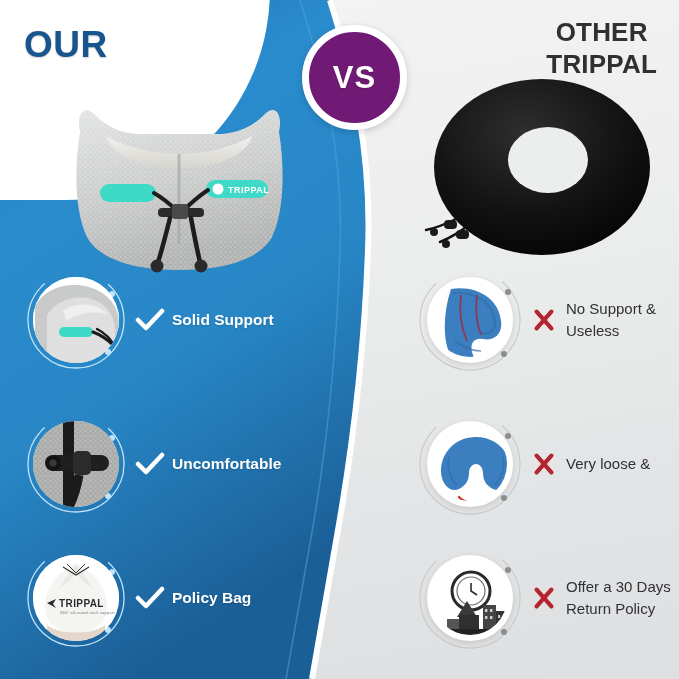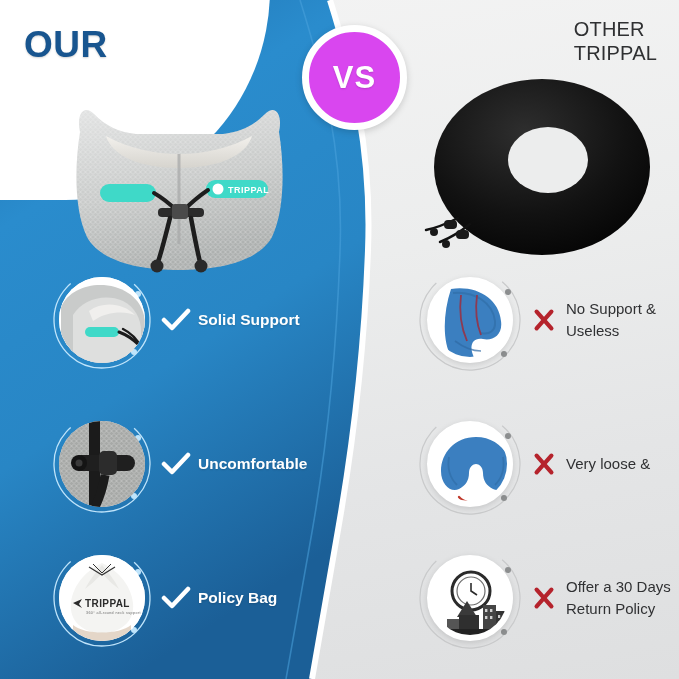--- a/index.html
+++ b/index.html
@@ -26,47 +26,47 @@
 
   
   .our-title {
     position: absolute; left: 24px; top: 24px;
     font-size: 37px; font-weight: bold; letter-spacing: .5px;
     color: #18558f;
     text-shadow: 0 1px 2px rgba(0,0,0,.18);
   }
   .other-title {
     position: absolute; right: 22px; top: 17px;
-    font-size: 20px; font-weight: normal; line-height: 1.22;
-    color: #2f3032; text-align: left; letter-spacing: .2px;
+    font-size: 26px; font-weight: bold; line-height: 1.22;
+    color: #2f3032; text-align: center; letter-spacing: .2px;
   }
 
   
   .vs-badge {
     position: absolute; left: 302px; top: 25px;
     width: 105px; height: 105px; border-radius: 50%;
-    background: #d946ef;
+    background: #701a75;
     border: 7px solid #ffffff;
     display: flex; align-items: center; justify-content: center;
     box-shadow: 0 2px 7px rgba(0,0,0,.17);
     z-index: 7;
   }
   .vs-badge span {
     color: #fff; font-size: 31px; font-weight: bold; letter-spacing: 1px;
     text-shadow: 0 1px 2px rgba(0,0,0,.16);
   }
 
   
   .hero { position: absolute; }
   .hero-left  { left: 58px;  top: 92px; width: 243px; height: 185px; }
   .hero-right { left: 424px; top: 72px; width: 232px; height: 190px; }
 
   
   .row { position: absolute; display: flex; align-items: center; }
-  .row-left  { left: 50px;  width: 300px; height: 104px; }
+  .row-left  { left: 24px;  width: 300px; height: 104px; }
   .row-right { left: 418px; width: 258px; height: 104px; }
   .r1 { top: 268px; } .r2 { top: 412px; } .r3 { top: 546px; }
 
   .thumb-wrap { position: relative; width: 104px; height: 104px; flex: none; }
   .thumb-ring { position: absolute; inset: 0; }
   .thumb {
     position: absolute; left: 9px; top: 9px; width: 86px; height: 86px;
     border-radius: 50%; overflow: hidden;
   }
   .thumb-left  { background: #ffffff; }

